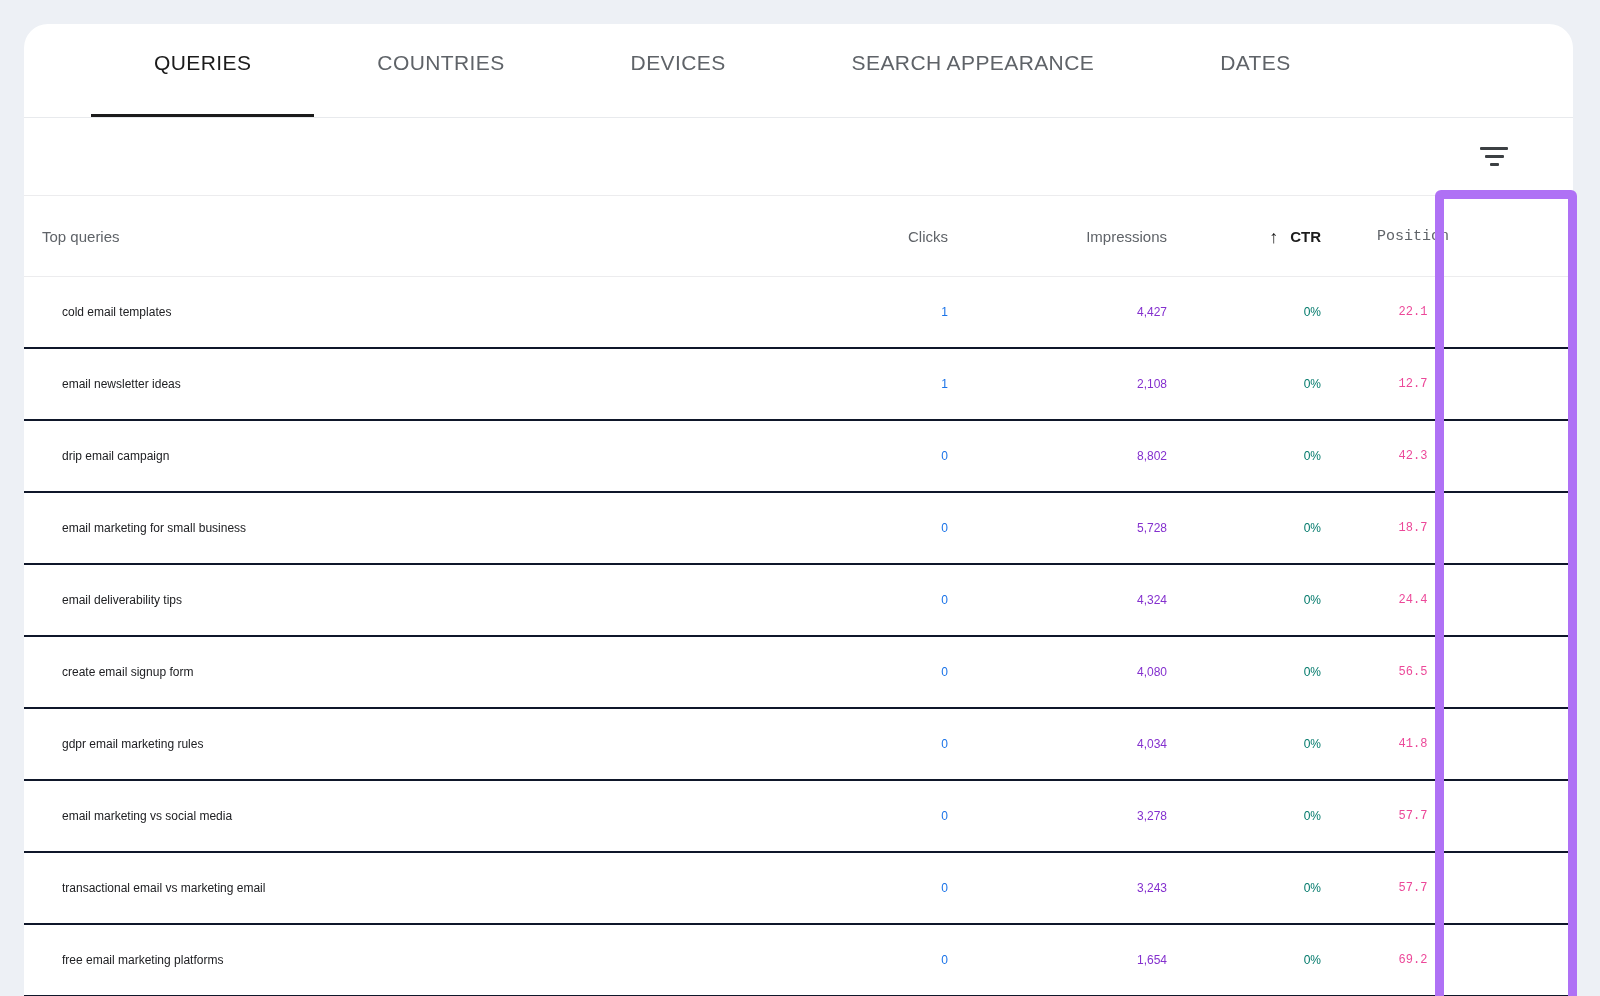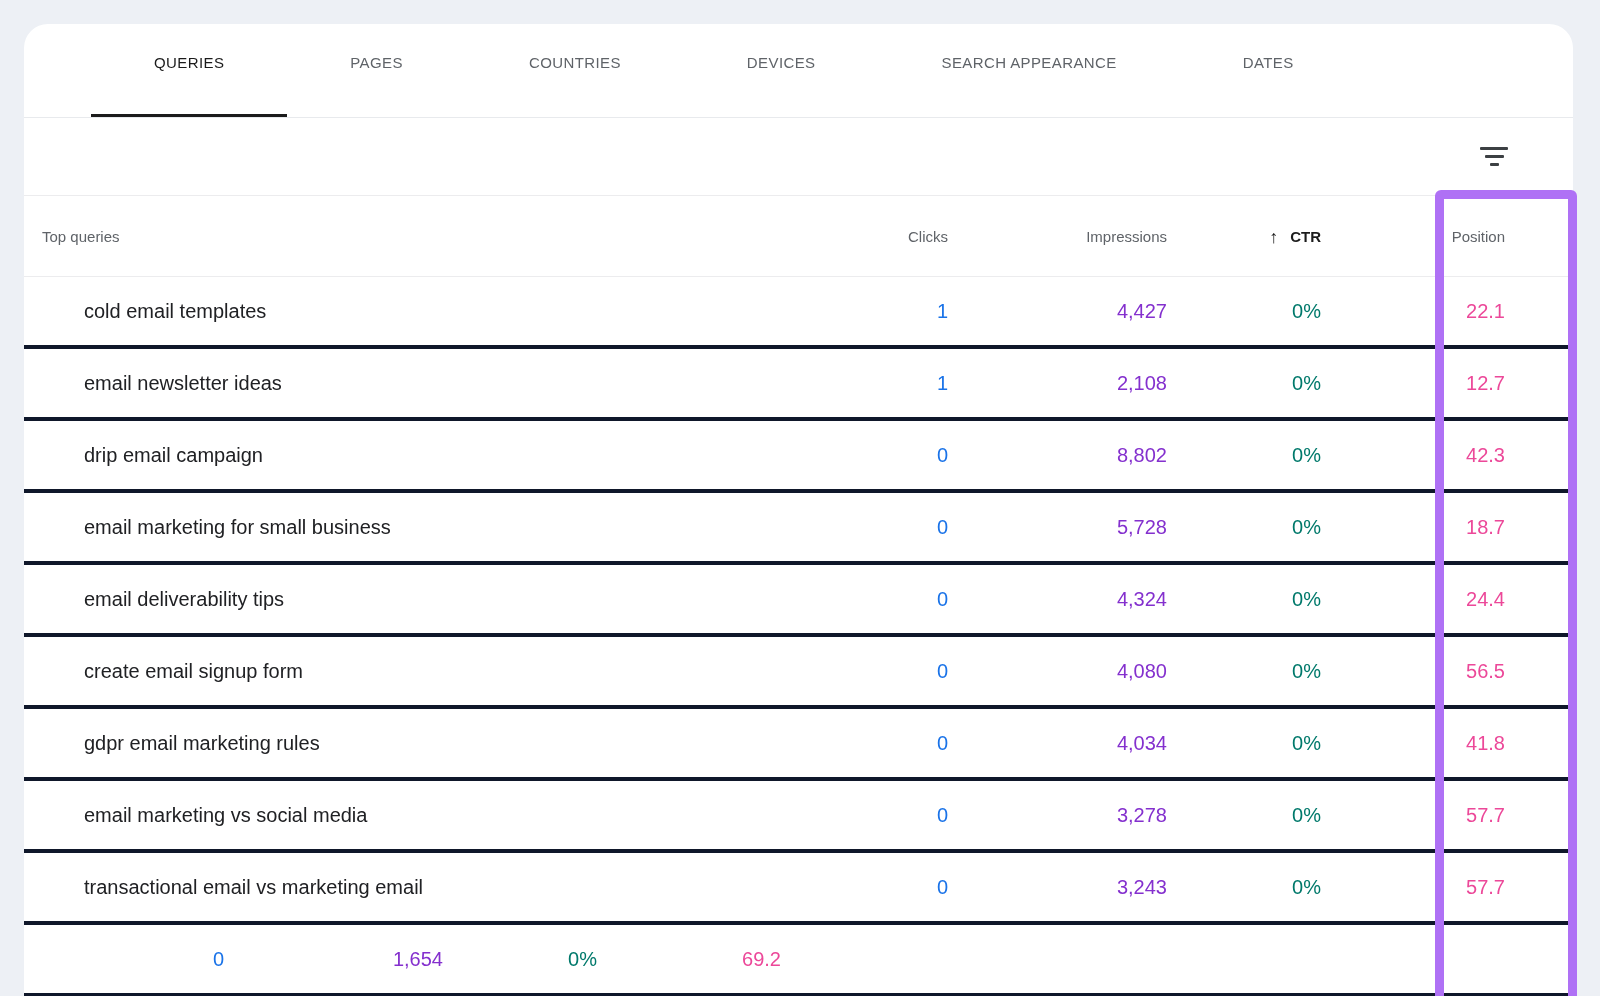--- a/index.html
+++ b/index.html
@@ -21,21 +21,21 @@
   .tabbar {
     display: flex;
     height: 94px;
     padding-left: 67px;
     border-bottom: 1px solid #e8eaed;
   }
   .tab {
     display: flex;
     align-items: center;
     padding: 3px 63px 16px 63px;
-    font-size: 15px;
+    font-size: 21px;
     letter-spacing: 0.4px;
     color: #5f6368;
     cursor: pointer;
     border-bottom: 3px solid transparent;
     white-space: nowrap;
     text-transform: uppercase;
   }
   .tab.active {
     color: #1b1b1b;
     border-bottom-color: #1b1b1b;
@@ -67,30 +67,30 @@
     border-top: 1px solid #ececee;
     border-bottom: 1px solid #ececee;
     padding: 0 68px 0 18px;
     font-size: 15px;
     color: #5f6368;
   }
   .row {
     display: flex;
     align-items: center;
     height: 72px;
-    border-bottom: 4px solid #0f172a;
-    padding: 0 68px 0 60px;
-    font-size: 20px;
+    border-bottom: 2px solid #0f172a;
+    padding: 0 68px 0 38px;
+    font-size: 12px;
     background: #fff;
   }
   .c-q { flex: 1; text-align: left; }
   .c-c { width: 140px; text-align: right; }
   .c-i { width: 219px; text-align: right; }
   .c-t { width: 154px; text-align: right; }
-  .c-p { width: 184px; text-align: right; }
+  .c-p { width: 184px; text-align: center; font-family: Liberation Mono, monospace; }
   .q-text { color: #202124; }
   .v-clicks { color: #1a73e8; }
   .v-imp    { color: #8430ce; text-align: right; }
   .v-ctr    { color: #00796b; }
   .v-pos    { color: #ec4899; }
   .sort-col { color: #1b1b1b; font-weight: 700; cursor: pointer; }
   .sort-arrow {
     display: inline-block;
     font-weight: 400;
     font-size: 18px;
@@ -110,21 +110,20 @@
     z-index: 5;
   }
 </style>
 </head>
 <body>
 
 <div class="card">
 
   <div class="tabbar">
     <div class="tab active">QUERIES</div>
-    <div class="tab">PAGES</div>
     <div class="tab">COUNTRIES</div>
     <div class="tab">DEVICES</div>
     <div class="tab">SEARCH APPEARANCE</div>
     <div class="tab">DATES</div>
   </div>
 
   <div class="toolbar">
     <div class="filter-btn">
       <div class="bar b1"></div>
       <div class="bar b2"></div>
@@ -209,20 +208,21 @@
 
   <div class="row">
     <div class="c-q q-text">transactional email vs marketing email</div>
     <div class="c-c v-clicks">0</div>
     <div class="c-i v-imp">3,243</div>
     <div class="c-t v-ctr">0%</div>
     <div class="c-p v-pos">57.7</div>
   </div>
 
   <div class="row">
+    <div class="c-q q-text">free email marketing platforms</div>
     <div class="c-c v-clicks">0</div>
     <div class="c-i v-imp">1,654</div>
     <div class="c-t v-ctr">0%</div>
     <div class="c-p v-pos">69.2</div>
   </div>
 </div>
 
 </div>
 
 <div class="highlight-box"></div>

